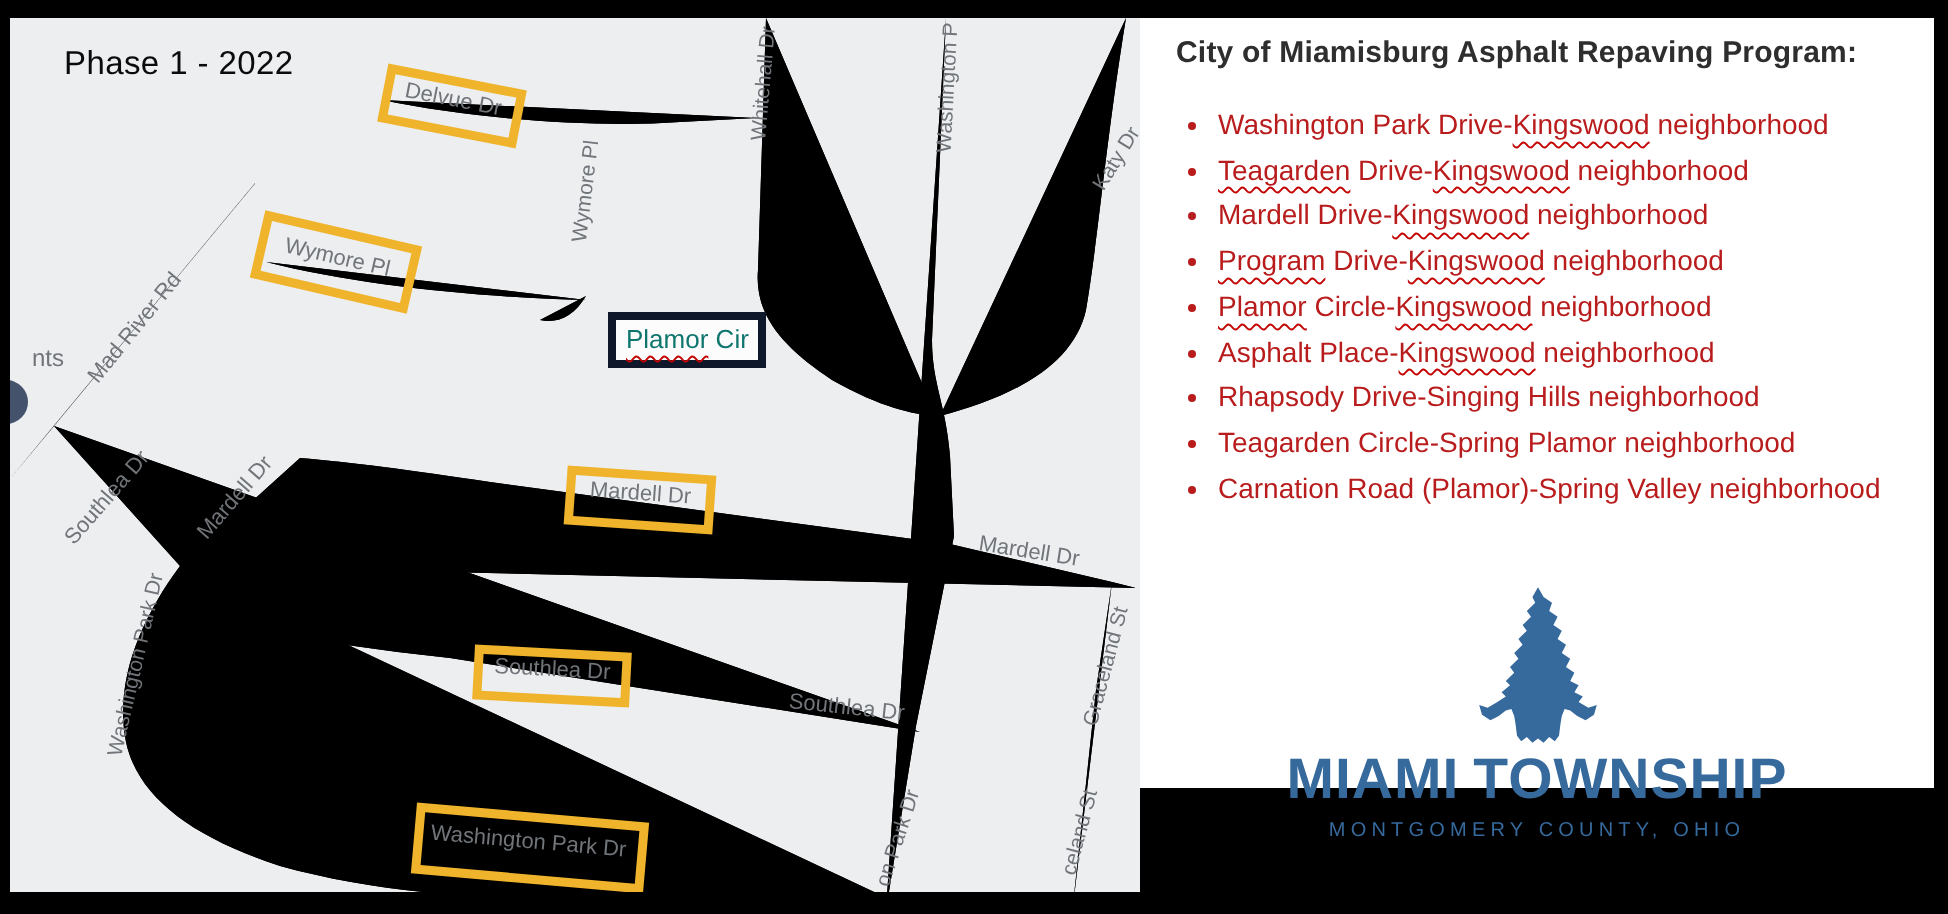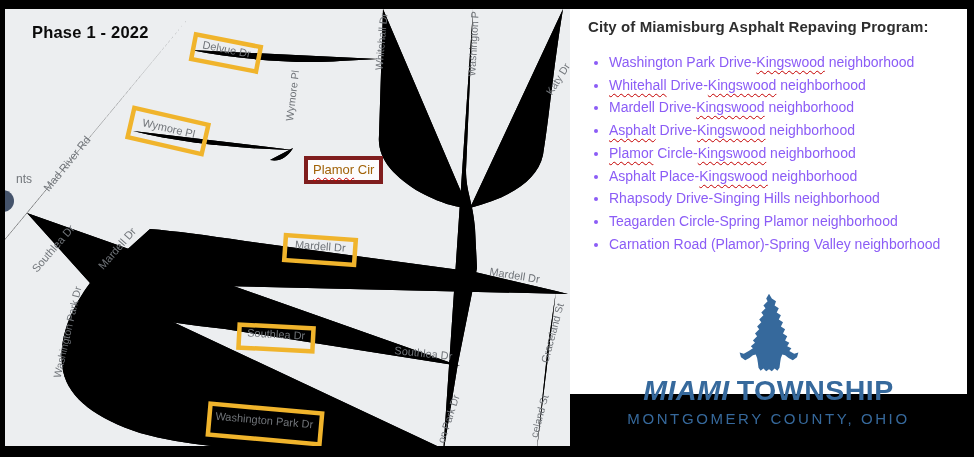--- a/index.html
+++ b/index.html
@@ -6,42 +6,42 @@
   .frame{position:relative;width:974px;height:457px;background:#000;overflow:hidden;
          font-family:"Liberation Sans",sans-serif;}
   .content{position:absolute;left:5px;top:9px;width:962px;height:437px;}
 
   
   .map{position:absolute;left:0;top:0;width:565px;height:437px;background:#eceef0;overflow:hidden;}
   .map svg{display:block;}
   .street-label{fill:#71757a;font-size:11px;font-family:"Liberation Sans",sans-serif;}
   .street-label.small{font-size:10.5px;}
   .hl-box{fill:none;stroke:#f0b42c;stroke-width:4.5px;}
-  .phase{position:absolute;left:27px;top:14px;font-size:16.5px;font-weight:700;color:#0b0b0b;letter-spacing:.2px;}
-  .plamor{position:absolute;left:299px;top:147px;border:4px solid #7f1d1d;background:#fcfcfd;
-          padding:2px 5px 3px 5px;font-size:13px;color:#a16207;white-space:nowrap;}
+  .phase{position:absolute;left:27px;top:14px;font-size:16.5px;font-weight:400;color:#0b0b0b;letter-spacing:.2px;}
+  .plamor{position:absolute;left:299px;top:147px;border:4px solid #0f172a;background:#fcfcfd;
+          padding:2px 5px 3px 5px;font-size:13px;color:#0f766e;white-space:nowrap;}
 
   
   .sq{text-decoration:underline;text-decoration-style:wavy;text-decoration-color:#c40000;
       text-decoration-thickness:1px;text-underline-offset:3px;text-decoration-skip-ink:none;}
 
   
   .panel{position:absolute;left:565px;top:0;width:397px;height:385px;background:#ffffff;
          box-sizing:border-box;padding:9px 0 0 18px;}
   .panel h1{margin:0;font-size:15px;font-weight:700;color:#2e2e2e;letter-spacing:.1px;}
   .panel ul{margin:16px 0 0 0;padding-left:21px;list-style:disc;}
-  .panel li{font-size:14px;line-height:22.7px;color:#8b5cf6;white-space:nowrap;}
+  .panel li{font-size:14px;line-height:22.7px;color:#b91c1c;white-space:nowrap;}
 
   
   .logo{position:absolute;left:0;top:283px;width:100%;text-align:center;color:#36699c;}
   .logo .mark{display:block;margin:0 auto 2px auto;}
   .logo .name{font-size:28.5px;line-height:30px;white-space:nowrap;}
-  .logo .name .b{font-weight:700;margin-right:7px;letter-spacing:.5px;font-style:italic;}
+  .logo .name .b{font-weight:700;margin-right:7px;letter-spacing:.5px;}
   .logo .name .r{font-weight:700;letter-spacing:.5px;}
-  .logo .sub{font-size:15px;letter-spacing:2.6px;margin-top:5px;}
+  .logo .sub{font-size:10px;letter-spacing:2.6px;margin-top:5px;}
 </style>
 </head>
 <body>
 
 <div class="frame">
   <div class="content">
 
     <div class="map">
       <svg viewBox="5 9 565 437" width="565" height="437">
         <defs>
@@ -100,23 +100,23 @@
 
       <div class="phase">Phase 1 - 2022</div>
 
       <div class="plamor"><span class="sq">Plamor</span><span> Cir</span></div>
     </div>
 
     <div class="panel">
       <h1>City of Miamisburg Asphalt Repaving Program:</h1>
       <ul>
           <li><span>Washington Park Drive-</span><span class="sq">Kingswood</span><span> neighborhood</span></li>
-          <li><span class="sq">Whitehall</span><span> Drive-</span><span class="sq">Kingswood</span><span> neighborhood</span></li>
+          <li><span class="sq">Teagarden</span><span> Drive-</span><span class="sq">Kingswood</span><span> neighborhood</span></li>
           <li><span>Mardell Drive-</span><span class="sq">Kingswood</span><span> neighborhood</span></li>
-          <li><span class="sq">Asphalt</span><span> Drive-</span><span class="sq">Kingswood</span><span> neighborhood</span></li>
+          <li><span class="sq">Program</span><span> Drive-</span><span class="sq">Kingswood</span><span> neighborhood</span></li>
           <li><span class="sq">Plamor</span><span> Circle-</span><span class="sq">Kingswood</span><span> neighborhood</span></li>
           <li><span>Asphalt Place-</span><span class="sq">Kingswood</span><span> neighborhood</span></li>
           <li><span>Rhapsody Drive-Singing Hills neighborhood</span></li>
           <li><span>Teagarden Circle-Spring Plamor neighborhood</span></li>
           <li><span>Carnation Road (Plamor)-Spring Valley neighborhood</span></li>
         </ul>
 
       <div class="logo">
         <svg class="mark" width="70" height="81" viewBox="0 0 100 115">
           <path fill="#36699c" d="M50,2

